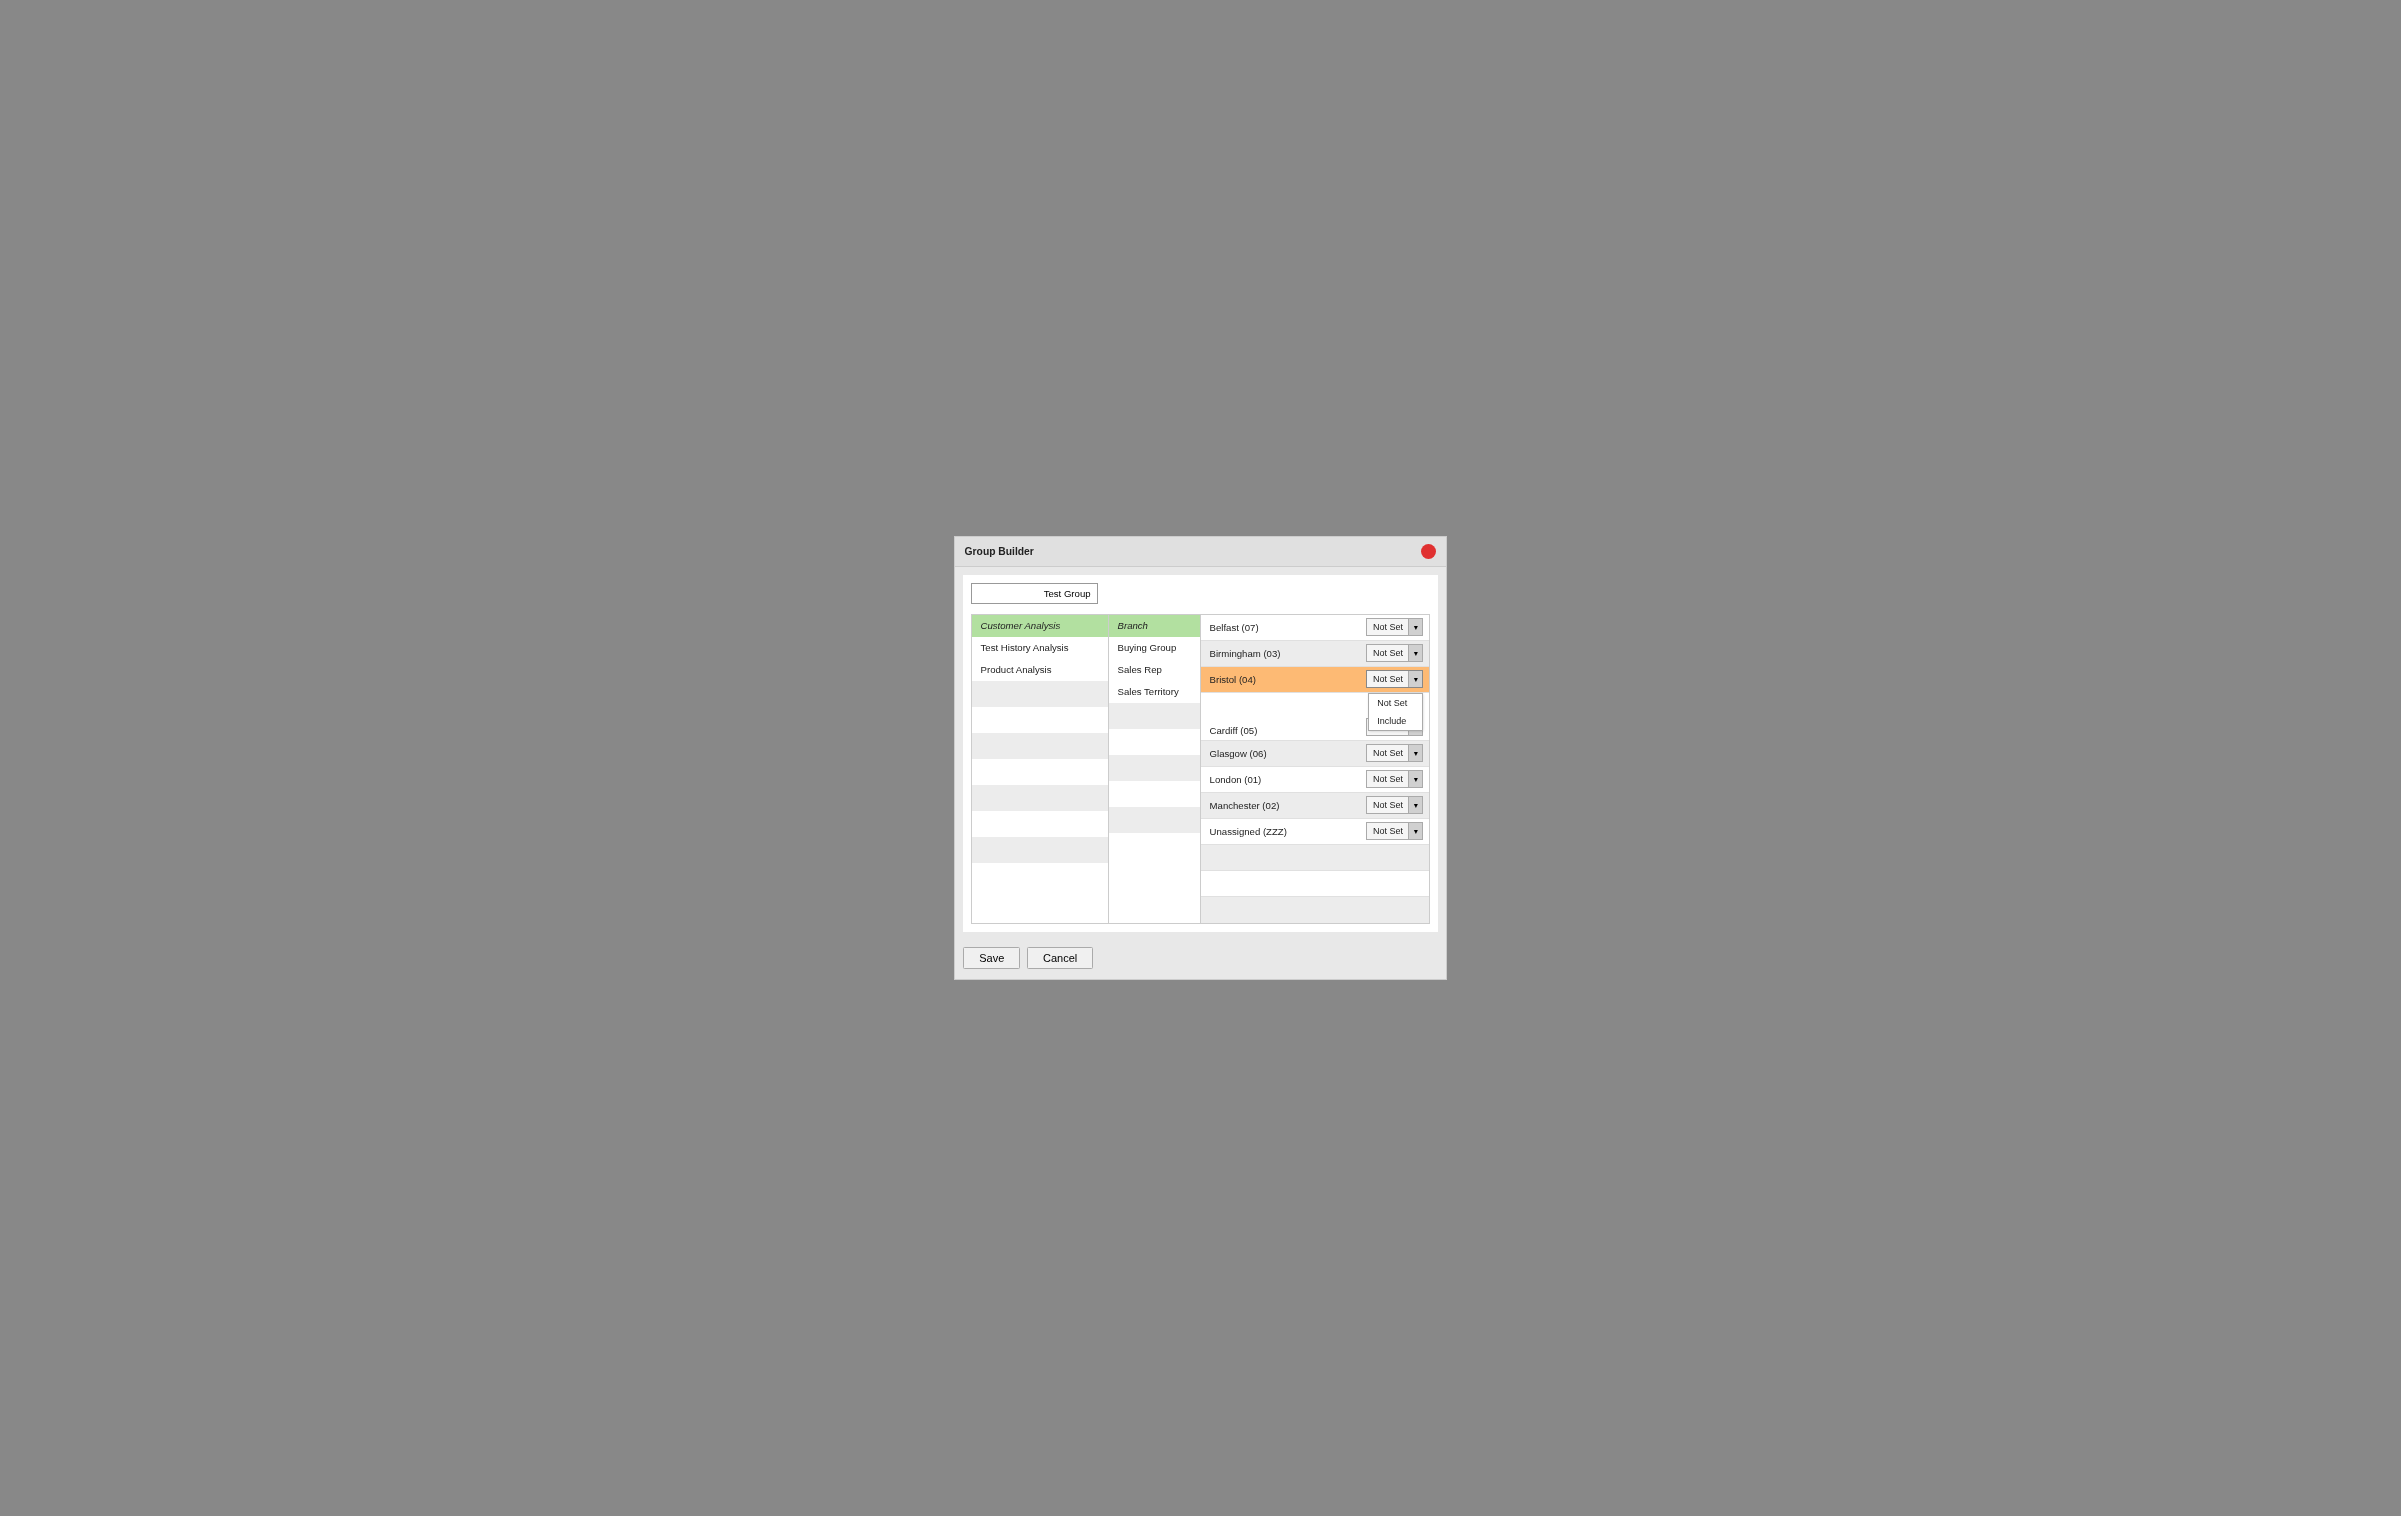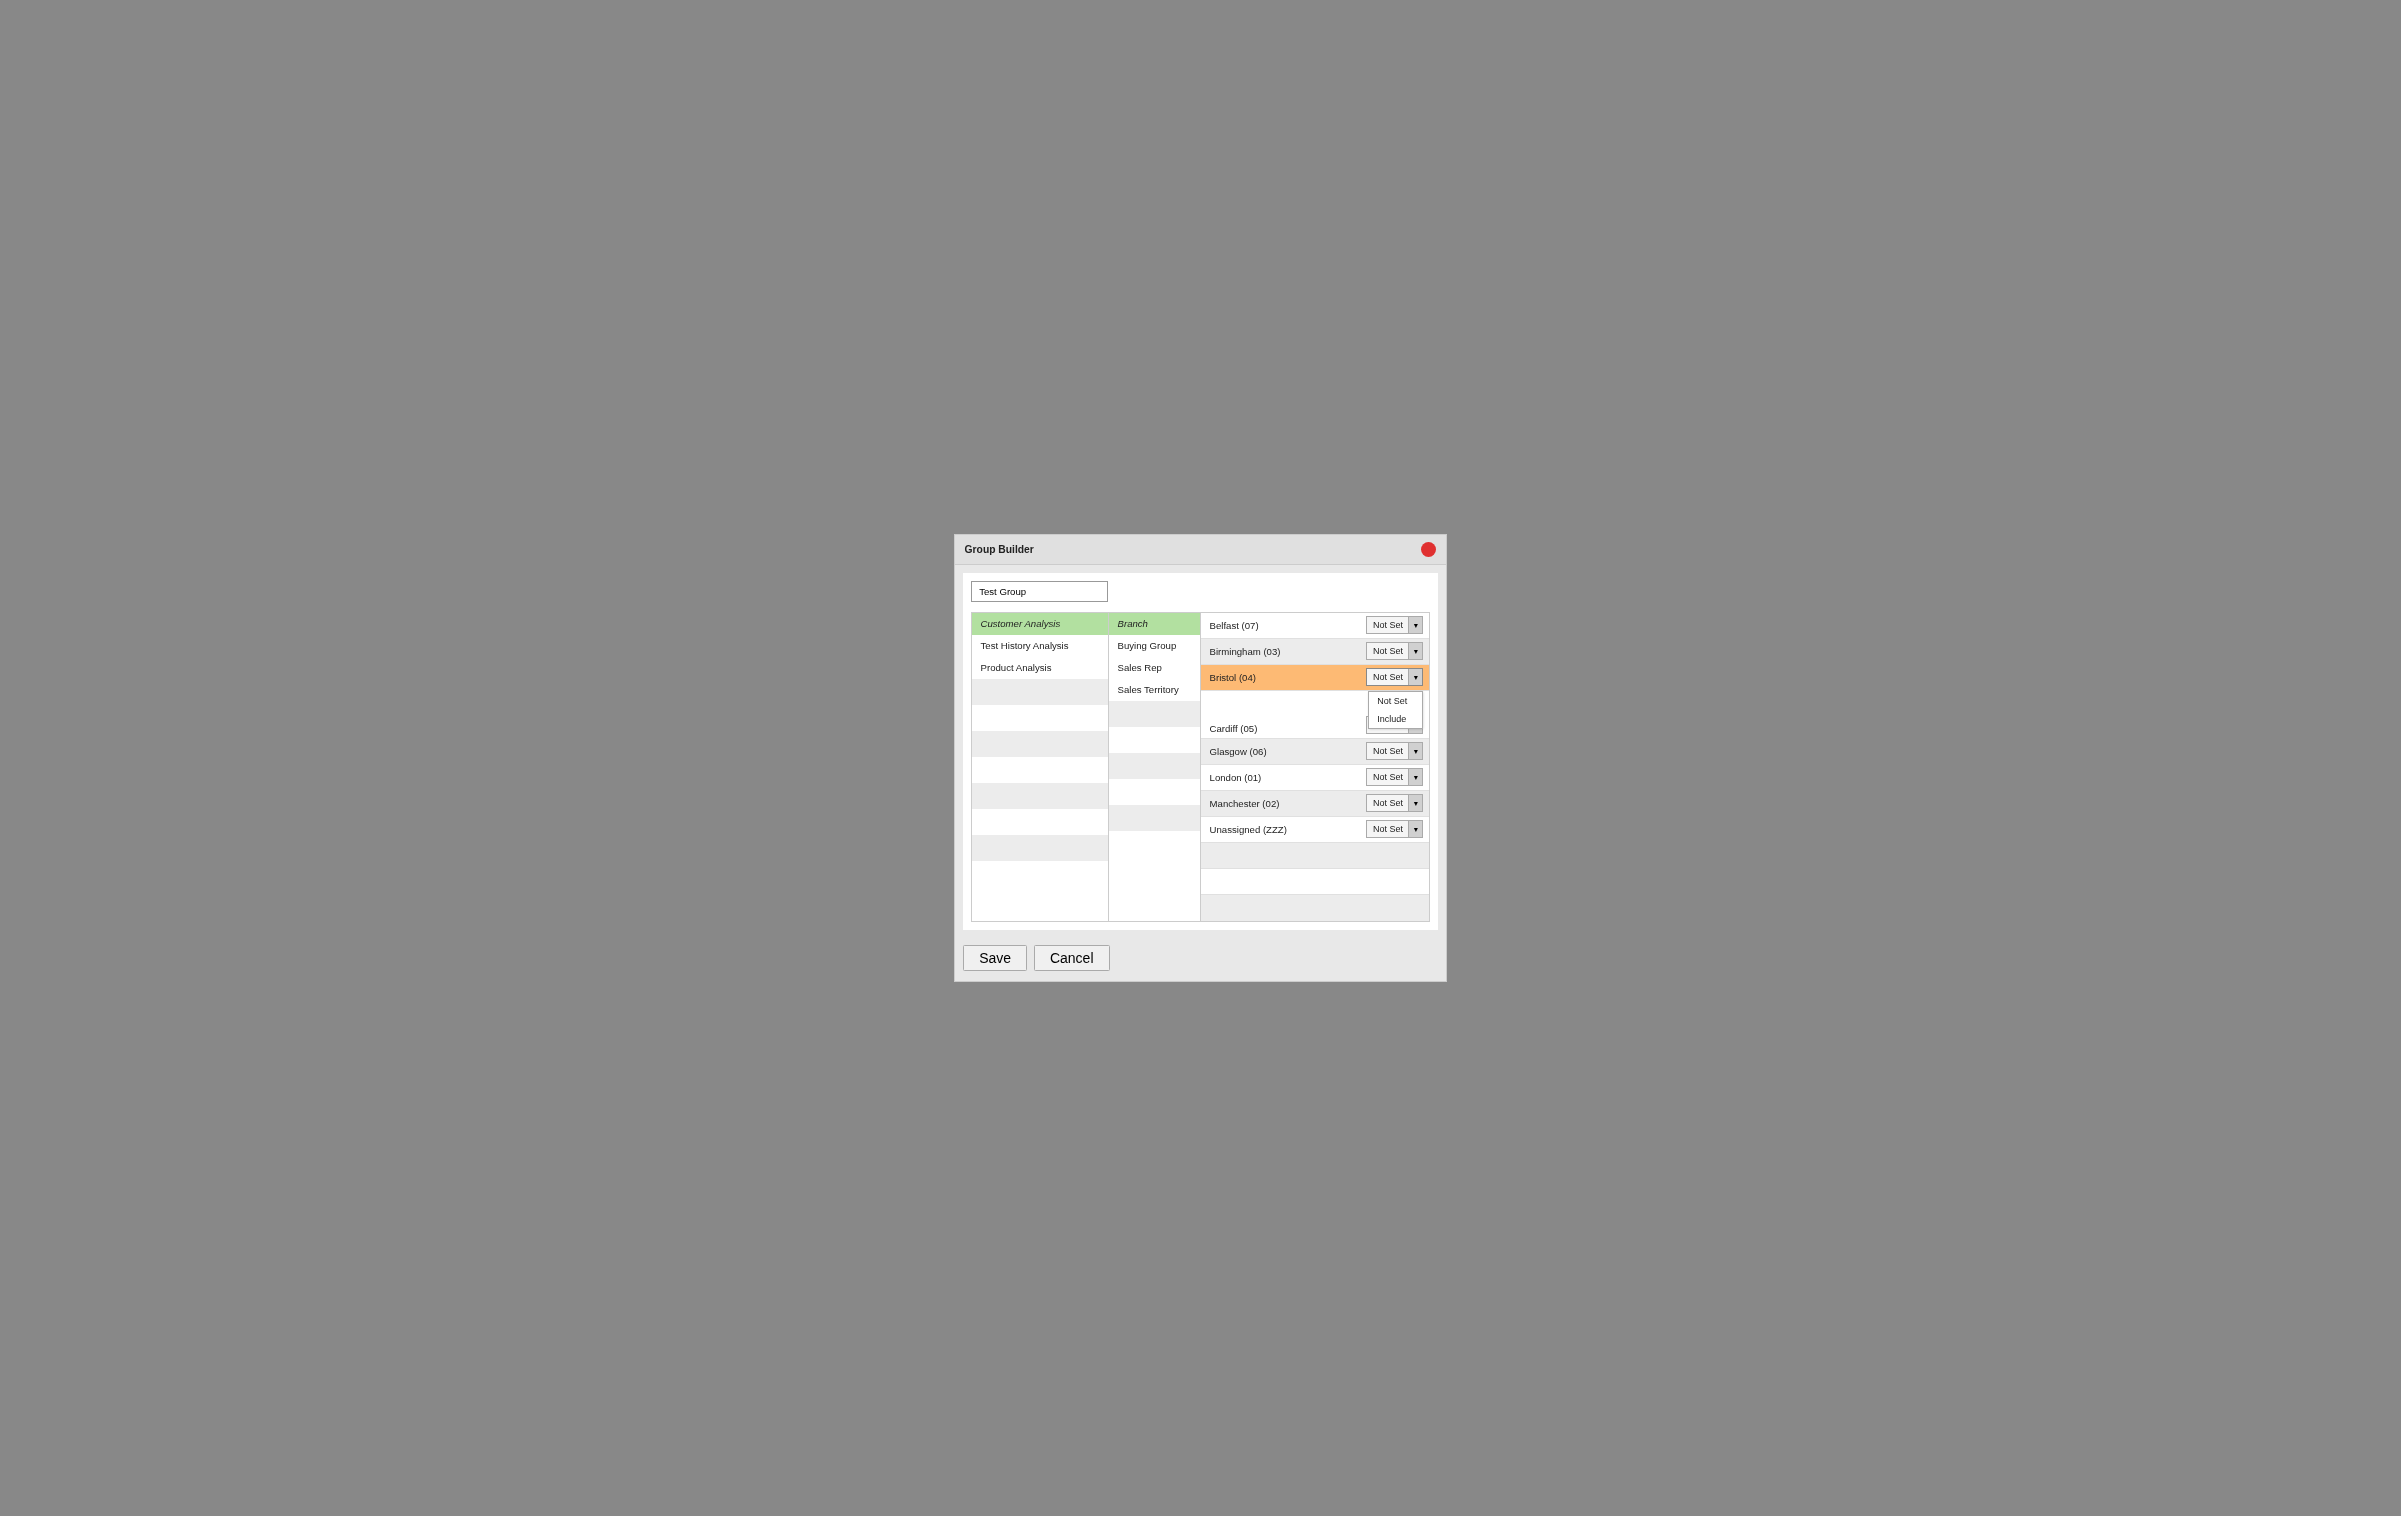--- a/index.html
+++ b/index.html
@@ -42,23 +42,24 @@
     }
     .dialog-body {
       background: #fff;
       margin: 8.2px;
       padding: 8.2px;
     }
     .group-name-input {
       border: 0.7px solid #999;
       padding: 4.1px 6.8px;
       font-size: 9.6px;
-      width: 137px;
+      width: 127px;
       margin-bottom: 9.6px;
       outline: none;
+      text-align: right;
     }
     .columns-container {
       display: flex;
       border: 0.7px solid #ccc;
       width: 100%;
     }
     .col {
       border-right: 0.7px solid #ccc;
       flex-shrink: 0;
       overflow: hidden;
@@ -145,21 +146,21 @@
       font-size: 9px;
       color: #222;
     }
     .footer {
       display: flex;
       gap: 6.8px;
       padding: 6.8px 8.2px 9.6px 8.2px;
     }
     .footer-btn {
       padding: 4.1px 15px;
-      font-size: 14px;
+      font-size: 11px;
       background: #f0f0f0;
       border: 0.7px solid #aaa;
       cursor: pointer;
       border-radius: 1.4px;
     }
   </style>
 </head>
 <body>
 
 <div class="dialog">

